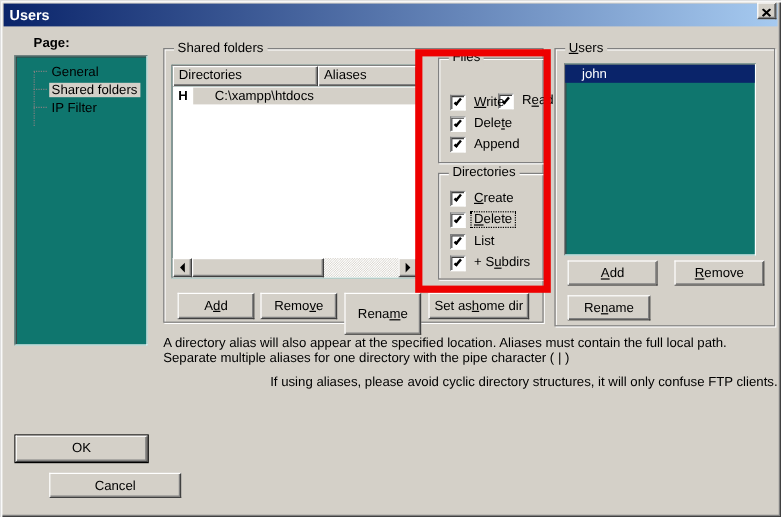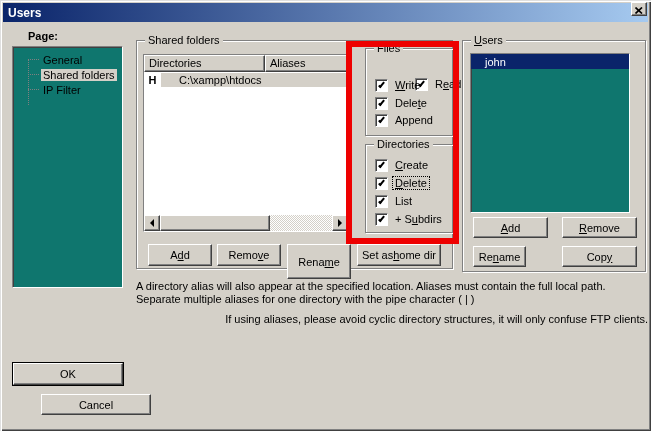--- a/index.html
+++ b/index.html
@@ -257,30 +257,25 @@
   <button class="btn" style="left:473px; top:217px; width:75px; height:21px;">
     <span></span>
       <span class="mn">A</span>
       <span>dd</span>
   </button>
   <button class="btn" style="left:562px; top:217px; width:75px; height:21px;">
     <span></span>
       <span class="mn">R</span>
       <span>emove</span>
   </button>
-  <button class="btn" style="left:473px; top:246px; width:53px; height:21px;">
+  <button class="btn" style="left:473px; top:246px; width:69px; height:21px;">
     <span>Re</span>
       <span class="mn">n</span>
       <span>ame</span>
   </button>
-  <button class="btn" style="left:562px; top:246px; width:75px; height:21px;">
-    <span>Cop</span>
-      <span class="mn">y</span>
-      <span></span>
-  </button>
 
   <div class="notes">
     <p>A directory alias will also appear at the specified location. Aliases must contain the full local path. Separate multiple aliases for one directory with the pipe character ( | )</p>
     <p>If using aliases, please avoid cyclic directory structures, it will only confuse FTP clients.</p>
   </div>
 
   <button class="btn btn-default" style="left:13px; top:363px; width:110px; height:22px;">OK</button>
   <button class="btn" style="left:13px; top:394px; width:110px; height:21px;margin-left:28px;">Cancel</button>
 
 </div>

